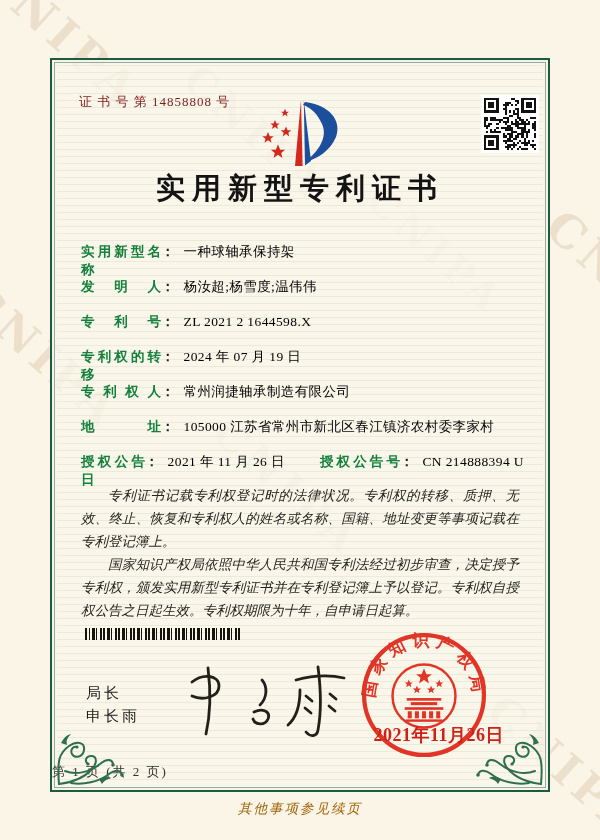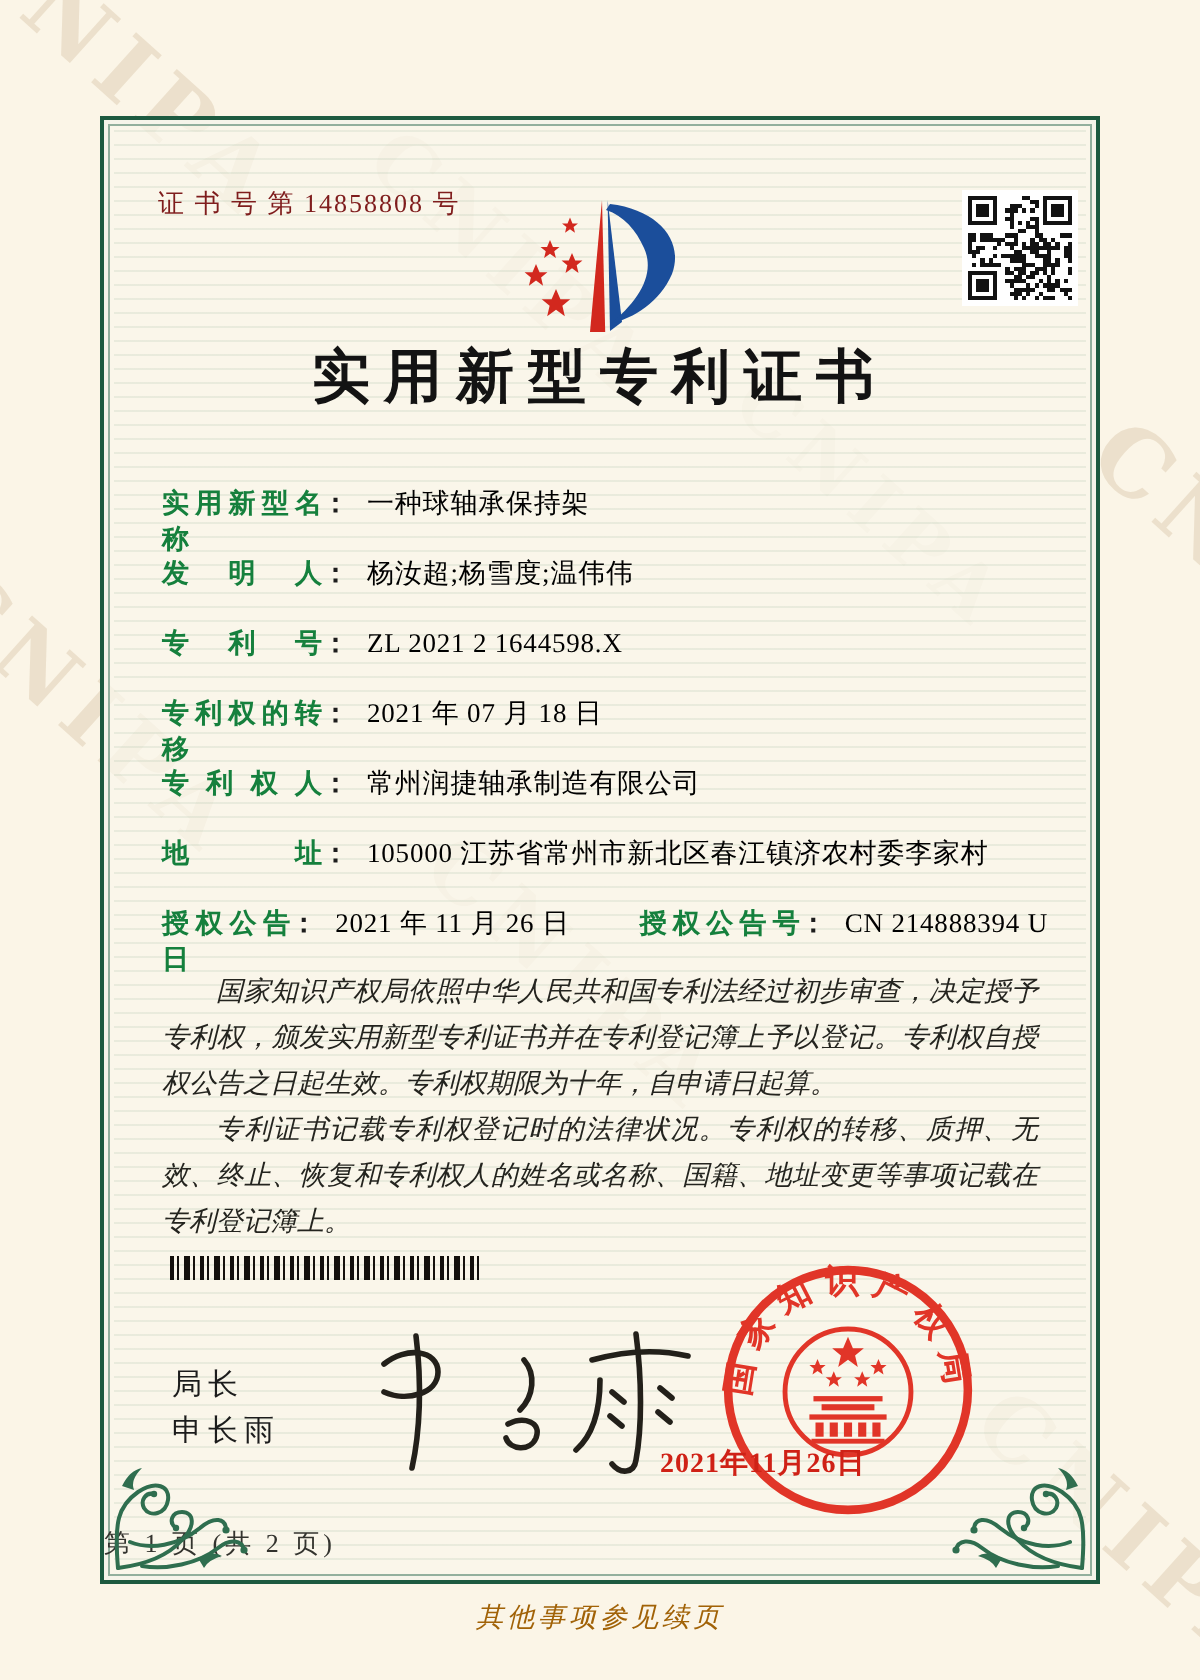--- a/index.html
+++ b/index.html
@@ -79,22 +79,22 @@
       #15110d 11.4px 12.4px, rgba(0,0,0,0) 12.4px 15px);
   }
   .director{
     position:absolute;left:34px;top:621px;line-height:23px;
     font-family:"Liberation Sans","DejaVu Sans",sans-serif;
     font-weight:400;font-size:15px;color:#1c1c1c;letter-spacing:3px;
   }
   .signature{position:absolute;left:126px;top:598px;width:190px;height:92px;z-index:3;}
   .seal{position:absolute;left:308px;top:571px;width:128px;height:128px;opacity:.94;z-index:2;}
   .seal-date{
-    position:absolute;left:278px;top:663px;width:152px;text-align:left;
-    font-size:14px;font-weight:700;letter-spacing:.5px;color:#cf2116;z-index:3;
+    position:absolute;left:300px;top:663px;width:152px;text-align:right;
+    font-size:18px;font-weight:700;letter-spacing:.5px;color:#cf2116;z-index:3;
   }
   .page-footer{position:absolute;left:0;right:0;top:703px;text-align:left;font-size:13px;letter-spacing:2px;color:#33332e;}
   .cont-note{
     position:absolute;left:0;right:0;top:800px;text-align:center;
     font-size:13.5px;font-style:italic;letter-spacing:2px;color:#a16207;z-index:1;
   }
 </style>
 </head>
 <body>
 
@@ -448,21 +448,21 @@
         <span class="val">杨汝超;杨雪度;温伟伟</span>
       </div>
       <div class="row">
         <span class="lbl">专利号</span>
           <span class="colon">：</span>
         <span class="val">ZL 2021 2 1644598.X</span>
       </div>
       <div class="row">
         <span class="lbl">专利权的转移</span>
           <span class="colon">：</span>
-        <span class="val">2021 年 07 月 18 日</span>
+        <span class="val">2024 年 07 月 19 日</span>
       </div>
       <div class="row">
         <span class="lbl">专利权人</span>
           <span class="colon">：</span>
         <span class="val">常州润捷轴承制造有限公司</span>
       </div>
       <div class="row">
         <span class="lbl">地址</span>
           <span class="colon">：</span>
         <span class="val">105000 江苏省常州市新北区春江镇济农村委李家村</span>
@@ -473,22 +473,22 @@
         <span class="val">2021 年 11 月 26 日</span>
         <span class="grp2">
           <span class="lbl">授权公告号</span>
             <span class="colon">：</span>
           <span class="val">CN 214888394 U</span>
         </span>
       </div>
     </div>
 
     <div class="paras">
+      <p>专利证书记载专利权登记时的法律状况。专利权的转移、质押、无效、终止、恢复和专利权人的姓名或名称、国籍、地址变更等事项记载在专利登记簿上。</p>
       <p>国家知识产权局依照中华人民共和国专利法经过初步审查，决定授予专利权，颁发实用新型专利证书并在专利登记簿上予以登记。专利权自授权公告之日起生效。专利权期限为十年，自申请日起算。</p>
-      <p>专利证书记载专利权登记时的法律状况。专利权的转移、质押、无效、终止、恢复和专利权人的姓名或名称、国籍、地址变更等事项记载在专利登记簿上。</p>
     </div>
 
     <div class="barcode"></div>
 
     <div class="director">
       <div>局长</div>
       <div>申长雨</div>
     </div>
 
     <svg class="signature" viewBox="0 0 190 92">

